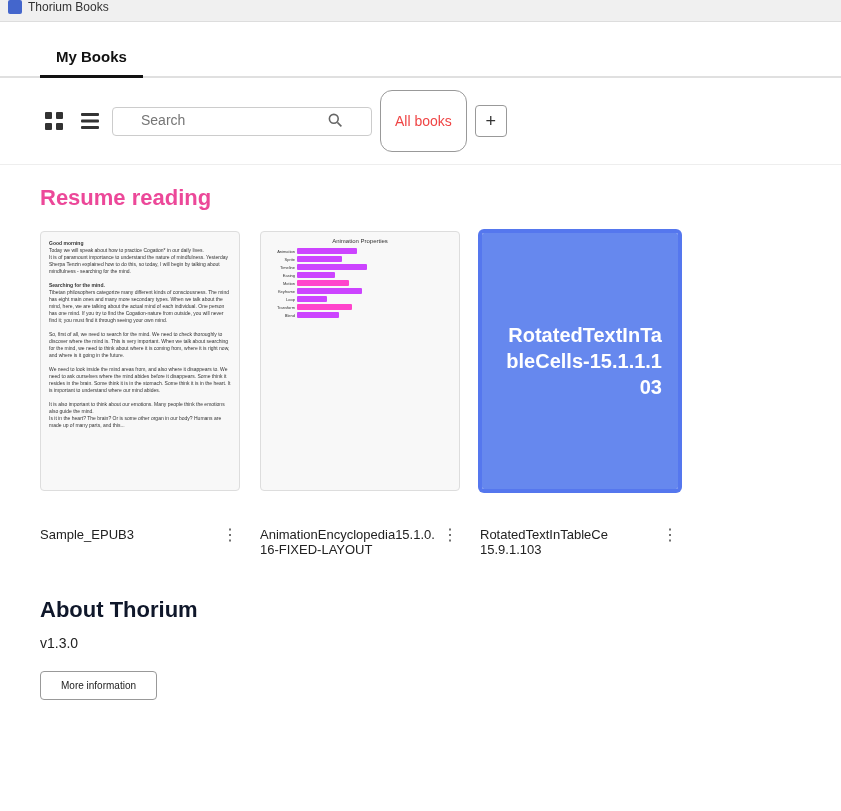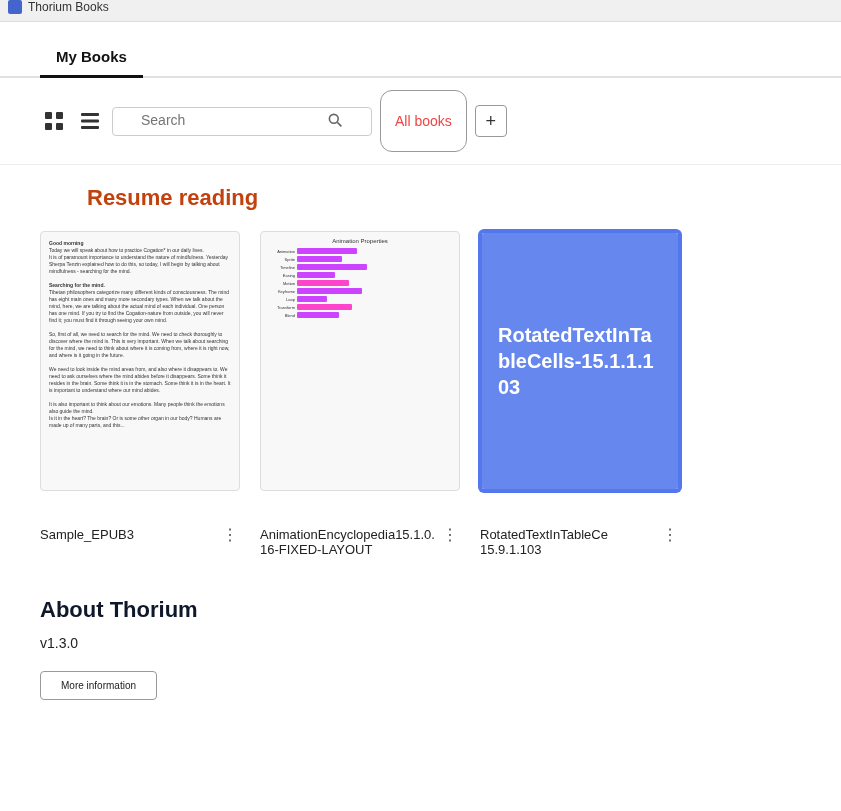--- a/index.html
+++ b/index.html
@@ -121,22 +121,21 @@
       color: #333;
     }
     
     #main {
       padding: 20px 40px;
     }
     .section-title {
       font-size: 22px;
       font-weight: bold;
       margin-bottom: 20px;
-      color: #c2410c;
-      margin-left: 47px;
+      color: #ec4899;
     }
     
     .book-grid {
       display: flex;
       gap: 20px;
       flex-wrap: wrap;
       margin-bottom: 40px;
     }
     .book-card {
       width: 200px;
@@ -205,21 +204,21 @@
       display: flex;
       align-items: center;
       justify-content: center;
       padding: 16px;
     }
     .rotated-text {
       font-size: 20px;
       font-weight: bold;
       color: #fff;
       word-break: break-all;
-      text-align: left;
+      text-align: right;
       line-height: 1.3;
     }
     .book-info {
       display: flex;
       align-items: flex-start;
       justify-content: space-between;
       margin-top: 36px;
     }
     .book-title {
       font-size: 13px;

